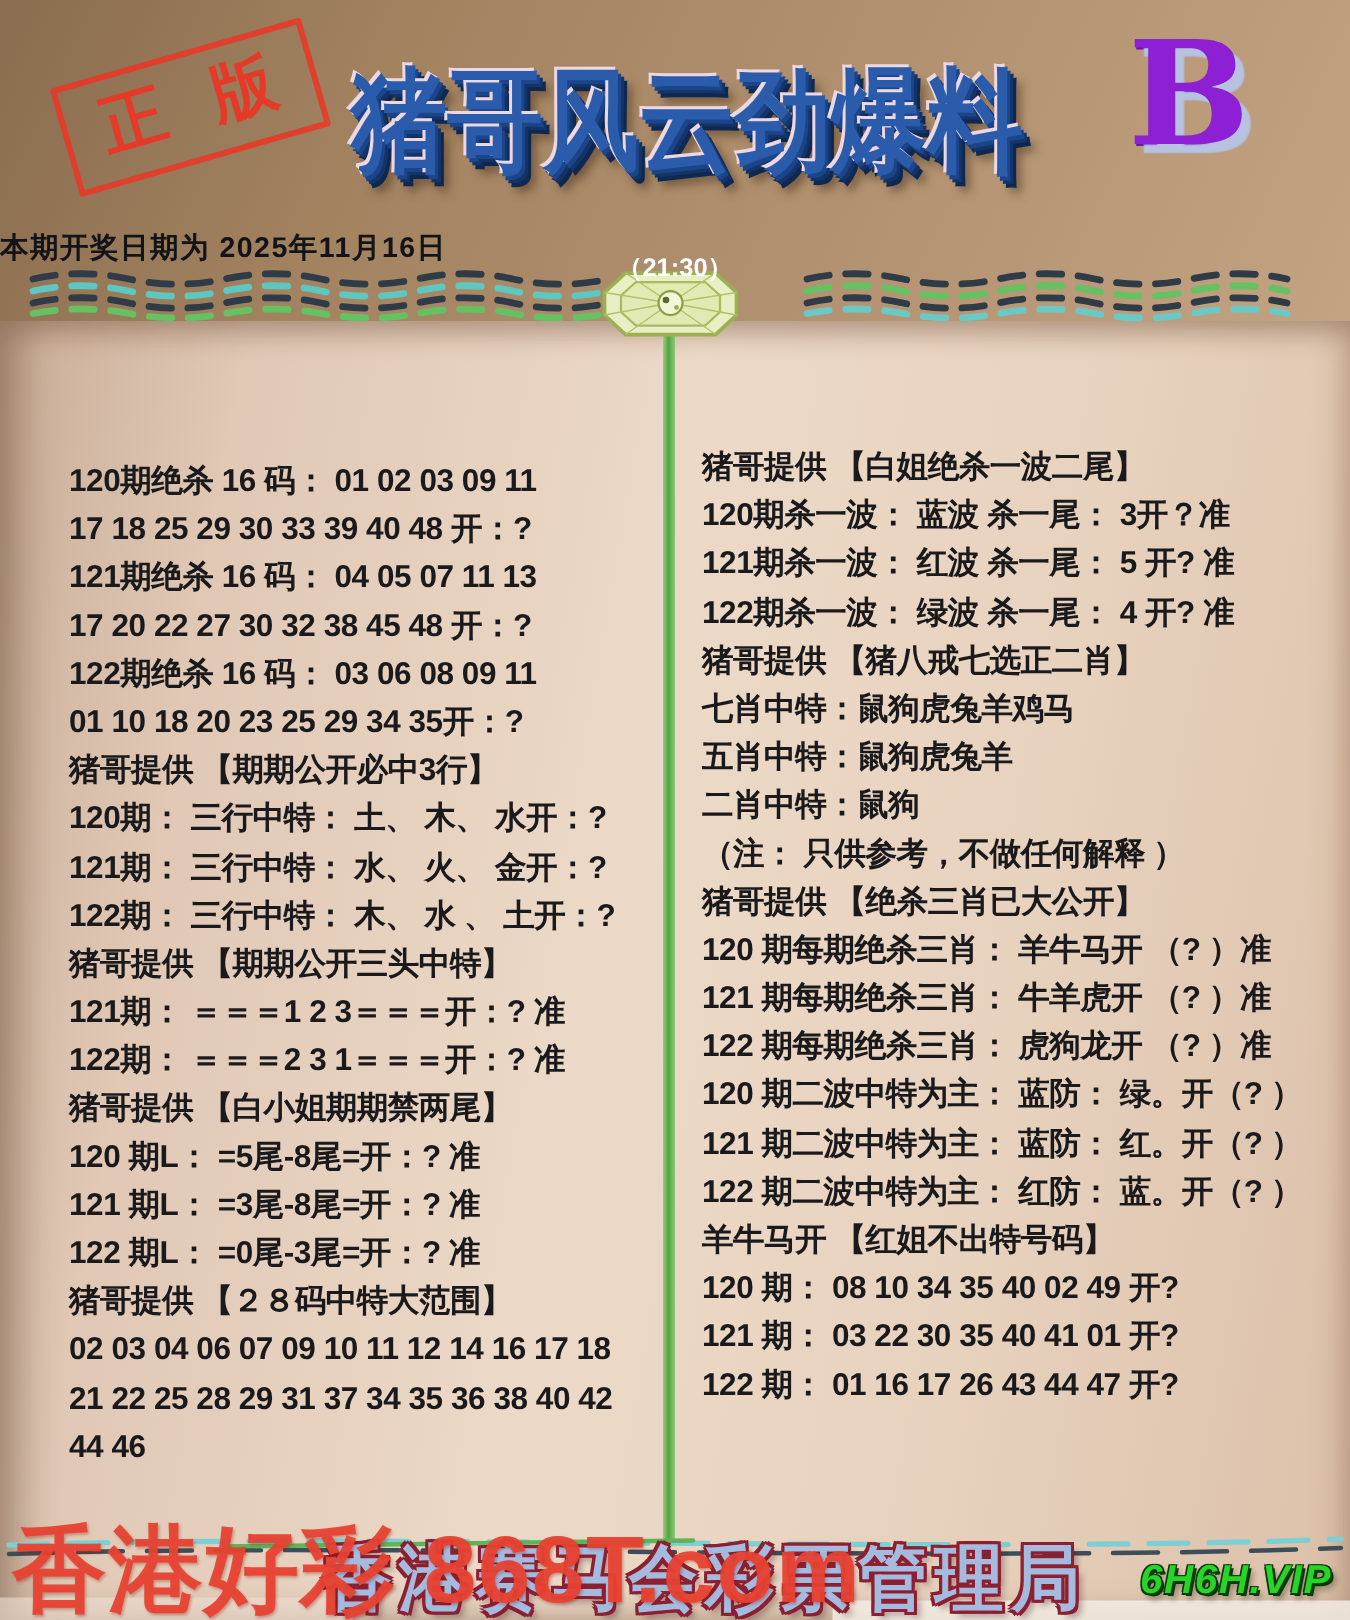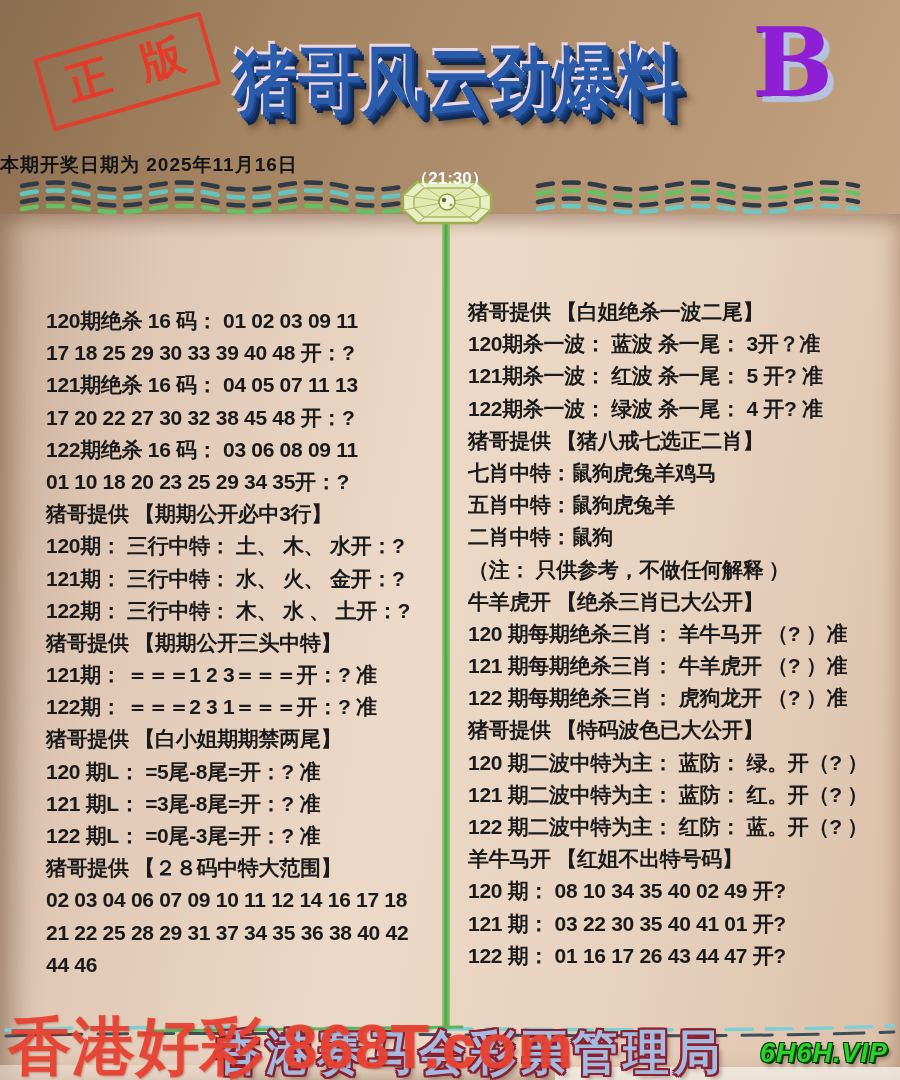--- a/index.html
+++ b/index.html
@@ -171,25 +171,24 @@
 <div class="col col-right">
   <div class="line">猪哥提供 【白姐绝杀一波二尾】</div>
   <div class="line">120期杀一波： 蓝波 杀一尾： 3开？准</div>
   <div class="line">121期杀一波： 红波 杀一尾： 5 开? 准</div>
   <div class="line">122期杀一波： 绿波 杀一尾： 4 开? 准</div>
   <div class="line">猪哥提供 【猪八戒七选正二肖】</div>
   <div class="line">七肖中特：鼠狗虎兔羊鸡马</div>
   <div class="line">五肖中特：鼠狗虎兔羊</div>
   <div class="line">二肖中特：鼠狗</div>
   <div class="line">（注： 只供参考，不做任何解释 ）</div>
-  <div class="line">牛羊虎开 【绝杀三肖已大公开】</div>
+  <div class="line">猪哥提供 【绝杀三肖已大公开】</div>
   <div class="line">120 期每期绝杀三肖： 羊牛马开 （? ）准</div>
   <div class="line">121 期每期绝杀三肖： 牛羊虎开 （? ）准</div>
   <div class="line">122 期每期绝杀三肖： 虎狗龙开 （? ）准</div>
-  <div class="line">猪哥提供 【特码波色已大公开】</div>
   <div class="line">120 期二波中特为主： 蓝防： 绿。开（? ）</div>
   <div class="line">121 期二波中特为主： 蓝防： 红。开（? ）</div>
   <div class="line">122 期二波中特为主： 红防： 蓝。开（? ）</div>
   <div class="line">羊牛马开 【红姐不出特号码】</div>
   <div class="line">120 期： 08 10 34 35 40 02 49 开?</div>
   <div class="line">121 期： 03 22 30 35 40 41 01 开?</div>
   <div class="line">122 期： 01 16 17 26 43 44 47 开?</div>
 </div>
 
 <svg class="footer-band" viewBox="0 0 900 30">

